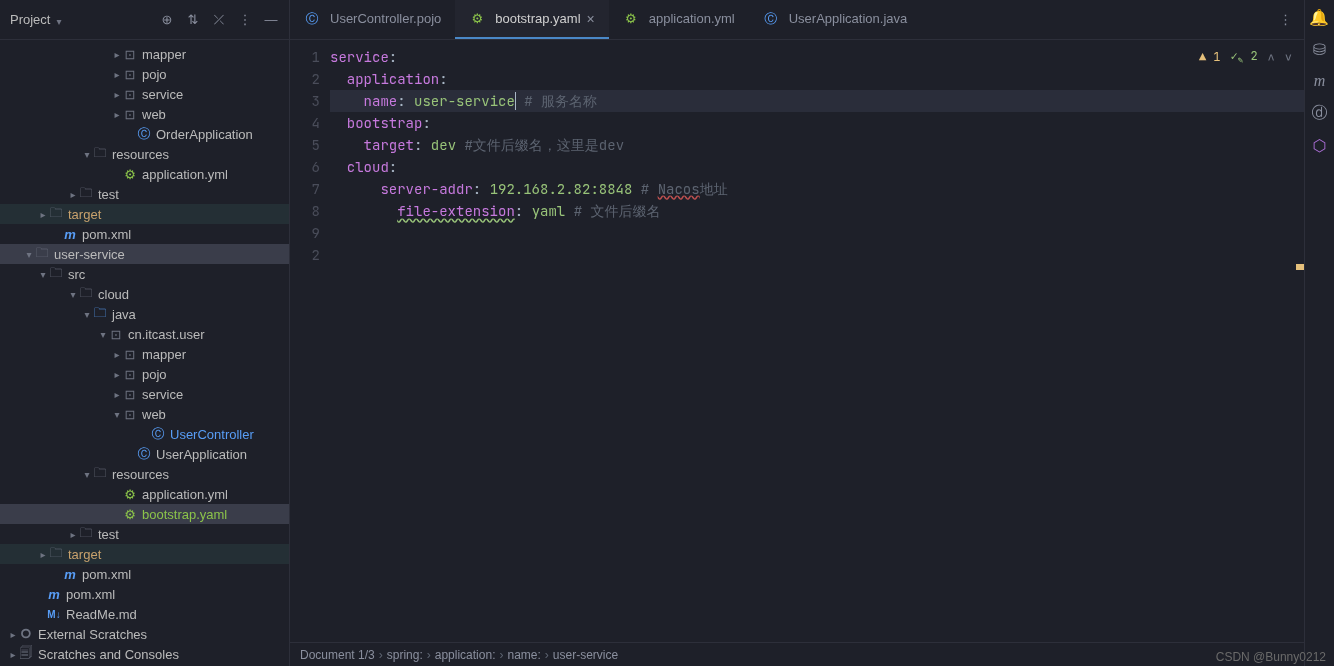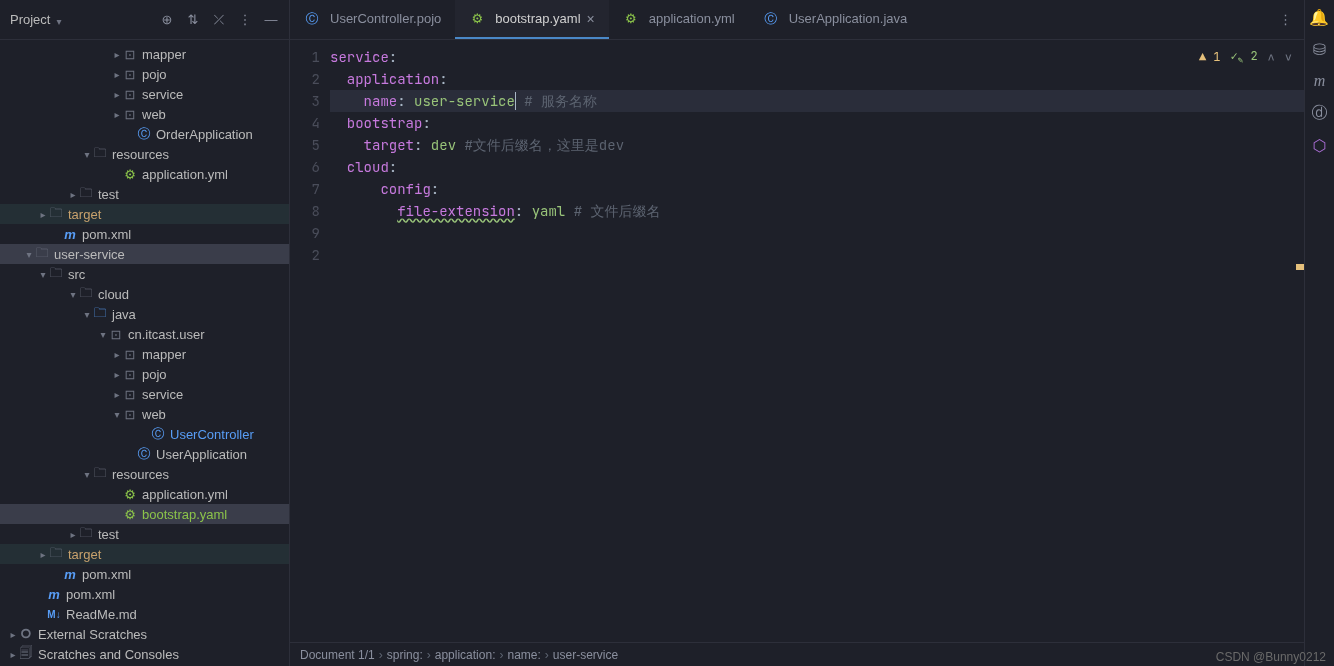--- a/index.html
+++ b/index.html
@@ -356,27 +356,27 @@
         <span class="warn-green">✓<sub style="font-size:9px">✎</sub> <span>2</span></span>
         <span class="warn-nav">∧</span>
         <span class="warn-nav">∨</span>
       </div>
     <div class="code-line"><span class="tok-key">service</span><span class="">:</span></div>
         <div class="code-line"><span class="">  </span><span class="tok-key">application</span><span class="">:</span></div>
         <div class="code-line cursor-line"><span class="">    </span><span class="tok-key">name</span><span class="">: </span><span class="tok-val cursor-mark">user-service</span><span class=""> </span><span class="tok-comment"># 服务名称</span></div>
         <div class="code-line"><span class="">  </span><span class="tok-key">bootstrap</span><span class="">:</span></div>
         <div class="code-line"><span class="">    </span><span class="tok-key">target</span><span class="">: </span><span class="tok-val">dev</span><span class=""> </span><span class="tok-comment">#文件后缀名，这里是dev</span></div>
         <div class="code-line"><span class="">  </span><span class="tok-key">cloud</span><span class="">:</span></div>
-        <div class="code-line"><span class="">      </span><span class="tok-key">config</span><span class="">:</span></div>
+        <div class="code-line"><span class="">      </span><span class="tok-key">server-addr</span><span class="">: </span><span class="tok-val">192.168.2.82:8848</span><span class=""> </span><span class="tok-comment"># </span><span class="tok-comment tok-wavy">Nacos</span><span class="tok-comment">地址</span></div>
         <div class="code-line"><span class="">        </span><span class="tok-key tok-squig">file-extension</span><span class="">: </span><span class="tok-val">yaml</span><span class=""> </span><span class="tok-comment"># 文件后缀名</span></div>
       </div>
     <div class="warn-strip"></div>
   </div>
   <div class="breadcrumb-bar" id="breadcrumb">
-      <span>Document 1/1</span>
+      <span>Document 1/3</span>
       <span class="sep">›</span>
       <span>spring:</span>
       <span class="sep">›</span>
       <span>application:</span>
       <span class="sep">›</span>
       <span>name:</span>
       <span class="sep">›</span>
       <span>user-service</span>
     </div>
 </div>

